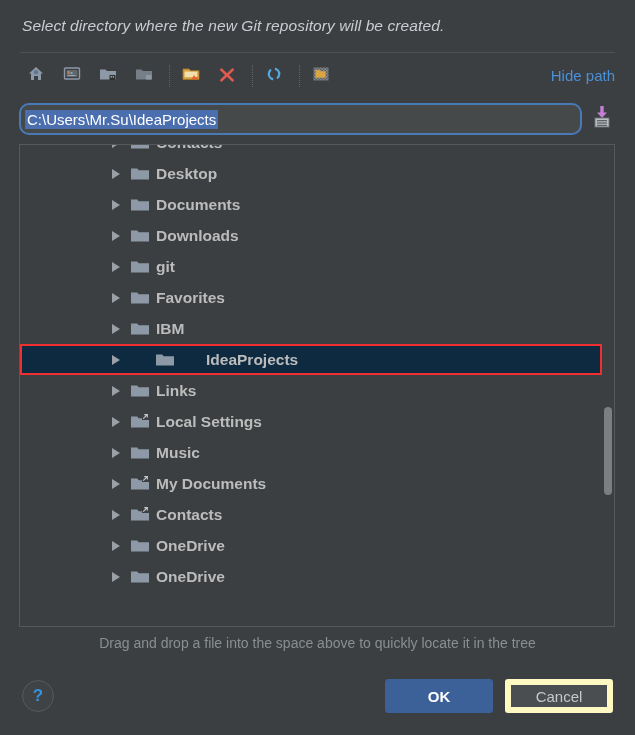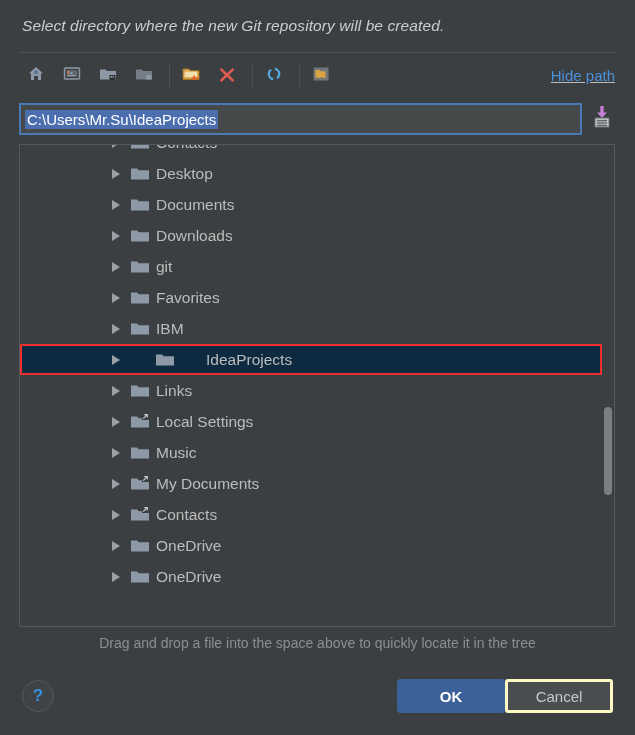--- a/index.html
+++ b/index.html
@@ -32,21 +32,20 @@
     background: #4e5254;
     margin: 0 20px;
   }
 
   
   .toolbar {
     height: 45px;
     display: flex;
     align-items: center;
     padding: 0 20px;
-    text-decoration: underline;
   }
   .tb-icons { display: flex; align-items: center; }
   .tb-btn {
     width: 32px; height: 30px;
     display: flex; align-items: center; justify-content: center;
     cursor: pointer;
     margin-right: 4px;
   }
   .tb-sep {
     width: 1px; height: 22px;
@@ -65,21 +64,21 @@
     display: flex;
     align-items: center;
     padding: 0 20px 0 19px;
     height: 42px;
   }
   .path-field {
     flex: 1;
     height: 32px;
     background: #45494a;
     border: 2px solid #4a7ab5;
-    border-radius: 0;
+    border-radius: 10px;
     display: flex;
     align-items: center;
     padding: 0 4px;
     cursor: text;
     overflow: hidden;
   }
   .path-value {
     background: #4b6eaf;
     color: #ffffff;
     font-size: 15px;
@@ -100,20 +99,21 @@
     background: #3c3f41;
     border: 1px solid #55595b;
     position: relative;
     overflow: hidden;
   }
   .tree-inner {
     position: absolute;
     top: -18px;
     left: 0;
     right: 12px;
+    font-weight: bold;
   }
   .tree-row {
     height: 31px;
     display: flex;
     align-items: center;
     padding-left: 92px;
     cursor: pointer;
     position: relative;
   }
   .tree-row.selected {
@@ -188,39 +188,39 @@
     width: 32px; height: 32px;
     border-radius: 50%;
     background: #3f4345;
     border: 1px solid #55595b;
     display: flex; align-items: center; justify-content: center;
     color: #3592e0;
     font-size: 17px;
     font-weight: bold;
     cursor: pointer;
   }
-  .btn-group { margin-left: auto; display: flex; }
+  .btn-group { margin-left: auto; display: flex; gap: 12px; }
   .btn {
     height: 34px;
     min-width: 108px;
     border-radius: 3px;
     display: flex; align-items: center; justify-content: center;
     font-size: 15px;
     cursor: pointer;
   }
   .btn-ok {
     background: #3c6199;
     color: #ffffff;
     font-weight: bold;
     border: 1px solid #3c6199;
   }
   .btn-cancel {
     background: #4a4e50;
     color: #c4c8ca;
-    border: 3px solid #fef9c3;
+    border: 6px solid #fef9c3;
   }
 </style>
 </head>
 <body>
 
 <div class="title-bar">
   <span class="title-text">Select directory where the new Git repository will be created.</span>
 </div>
 <div class="title-sep"></div>
 

